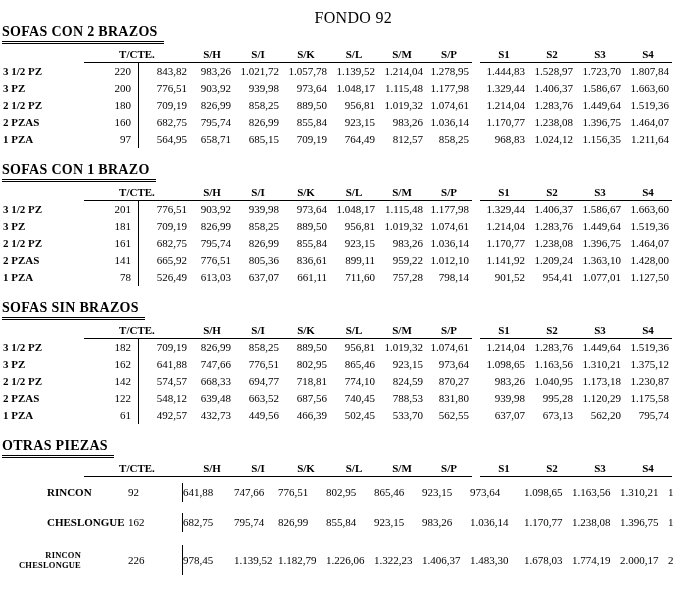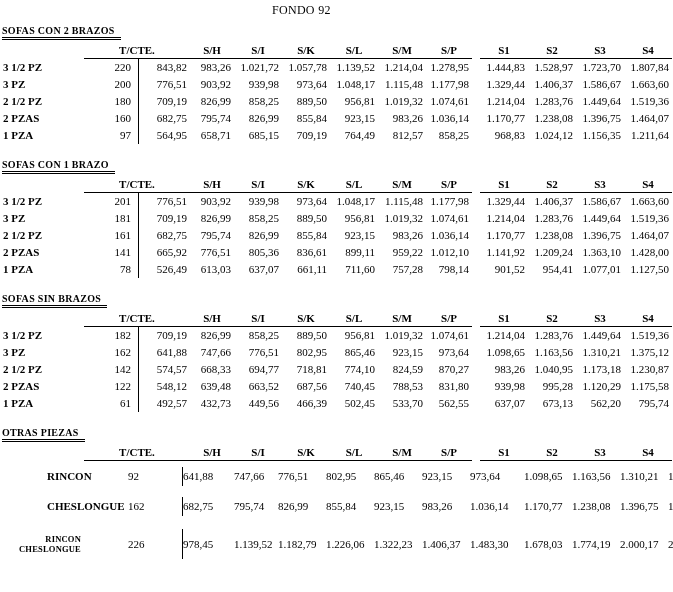--- a/index.html
+++ b/index.html
@@ -9,30 +9,30 @@
     background: #ffffff;
     color: #000000;
     font-family: "Liberation Serif", serif;
     font-size: 11px;
     overflow: hidden;
   }
   .page { position: relative; padding: 2px 0 0 2px; }
 
   
   .top-labels { position: relative; height: 19px; }
-  .group-label { position: absolute; top: 1px; width: 120px; text-align: left; font-size: 12px; letter-spacing: 0.3px; }
+  .group-label { position: absolute; top: 7px; width: 120px; text-align: right; font-size: 16px; letter-spacing: 0.3px; }
   .fondo { left: 270px; }
   .pvp  { left: 456px; }
 
   
   .price-section { margin: 3px 0 14px 0; }
   .price-section.spaced { margin-bottom: 0; }
   .section-title {
     display: inline-block;
-    font-size: 10px;
+    font-size: 14px;
     font-weight: bold;
     letter-spacing: 0.3px;
     border-bottom: 3px double #000;
     padding: 0 6px 1px 0;
     margin: 0 0 3px 0;
   }
 
   .grid {
     display: grid;
     grid-template-columns: 82px 54px 52px 44px 48px 48px 48px 48px 46px 8px 48px 48px 48px 48px;

